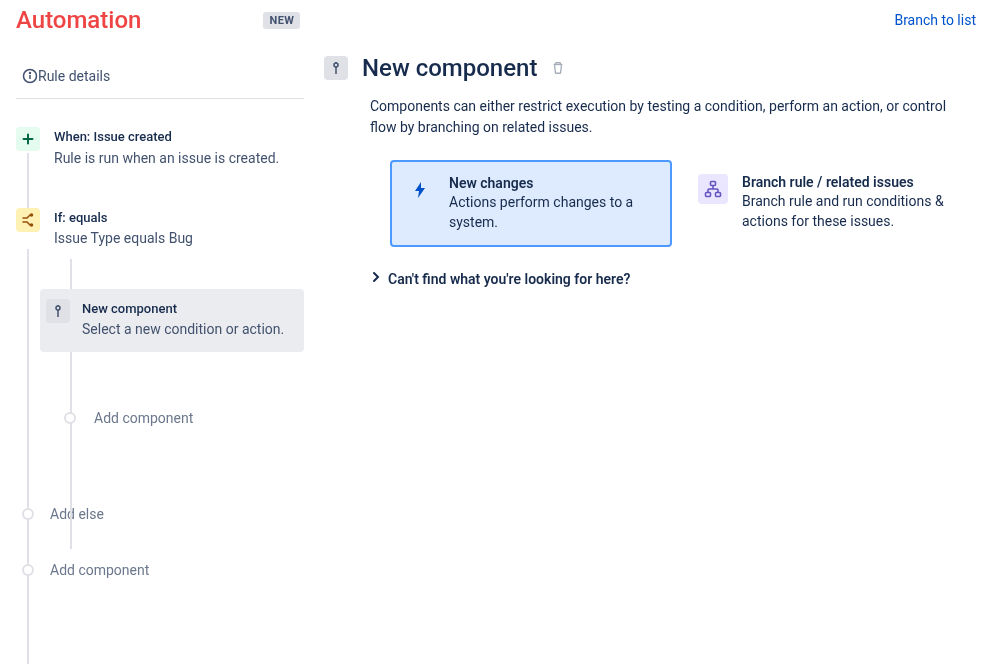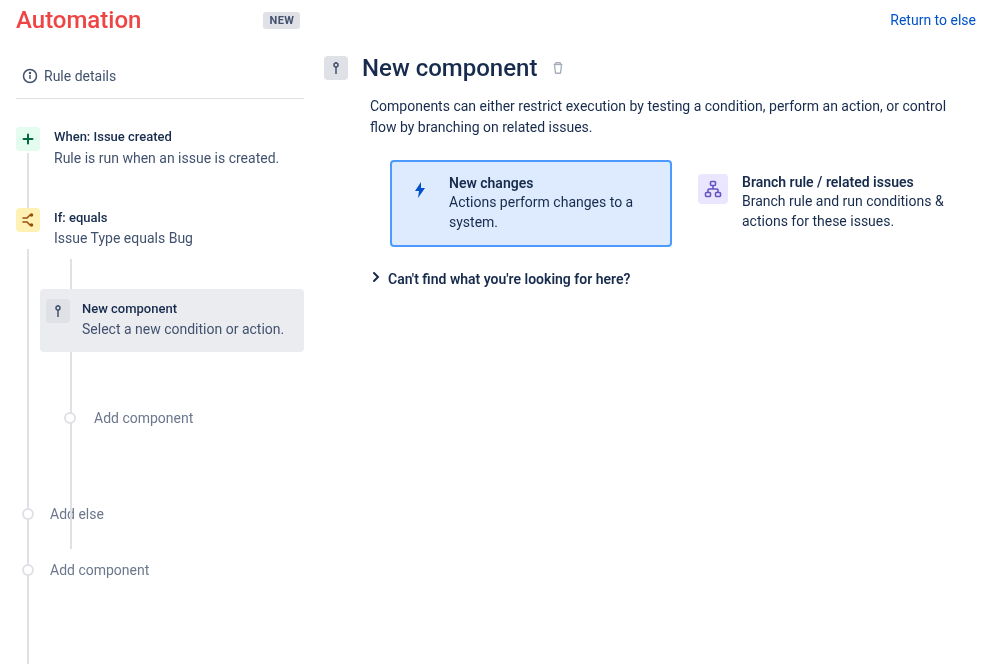--- a/index.html
+++ b/index.html
@@ -49,21 +49,21 @@
     margin-top: 20px;
   }
   .sidebar {
     width: 304px;
     padding-left: 16px;
     padding-right: 0;
   }
   .rule-details {
     display: flex;
     align-items: center;
-    gap: 6px;
+    gap: 0;
     padding: 14px 6px;
     border-bottom: 1px solid #DFE1E6;
     margin-bottom: 28px;
     color: #42526E;
   }
   .info-icon {
     width: 16px; height: 16px;
     flex-shrink: 0;
   }
   .step-list {
@@ -248,21 +248,21 @@
   .expander .chev { width: 12px; height: 12px; }
 </style>
 </head>
 <body>
 
 <div class="header">
   <div class="title-wrap">
     <h1 class="page-title">Automation</h1>
     <span class="new-badge">NEW</span>
   </div>
-  <a href="#" class="return-link">Return to else</a>
+  <a href="#" class="return-link">Branch to list</a>
 </div>
 
 <div class="layout">
   <aside class="sidebar">
     <div class="rule-details">
       <span class="info-icon">
         <svg viewBox="0 0 16 16" fill="none" stroke="#42526E" stroke-width="1.5">
             <circle cx="8" cy="8" r="6.5"></circle>
             <line x1="8" y1="7" x2="8" y2="11"></line>
             <circle cx="8" cy="5" r="0.5" fill="#42526E"></circle>

